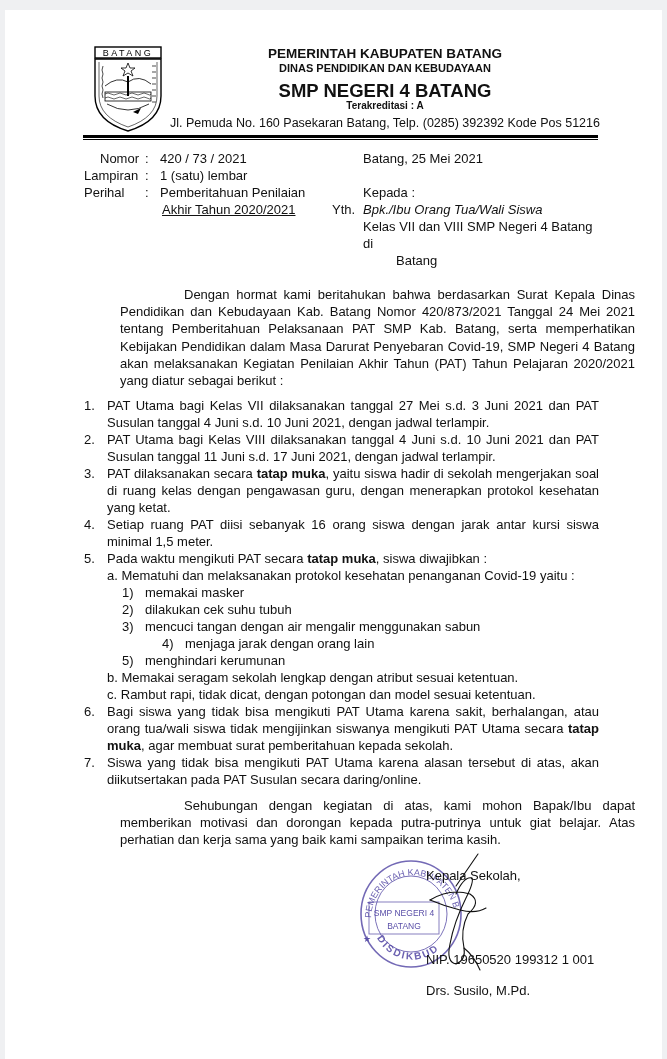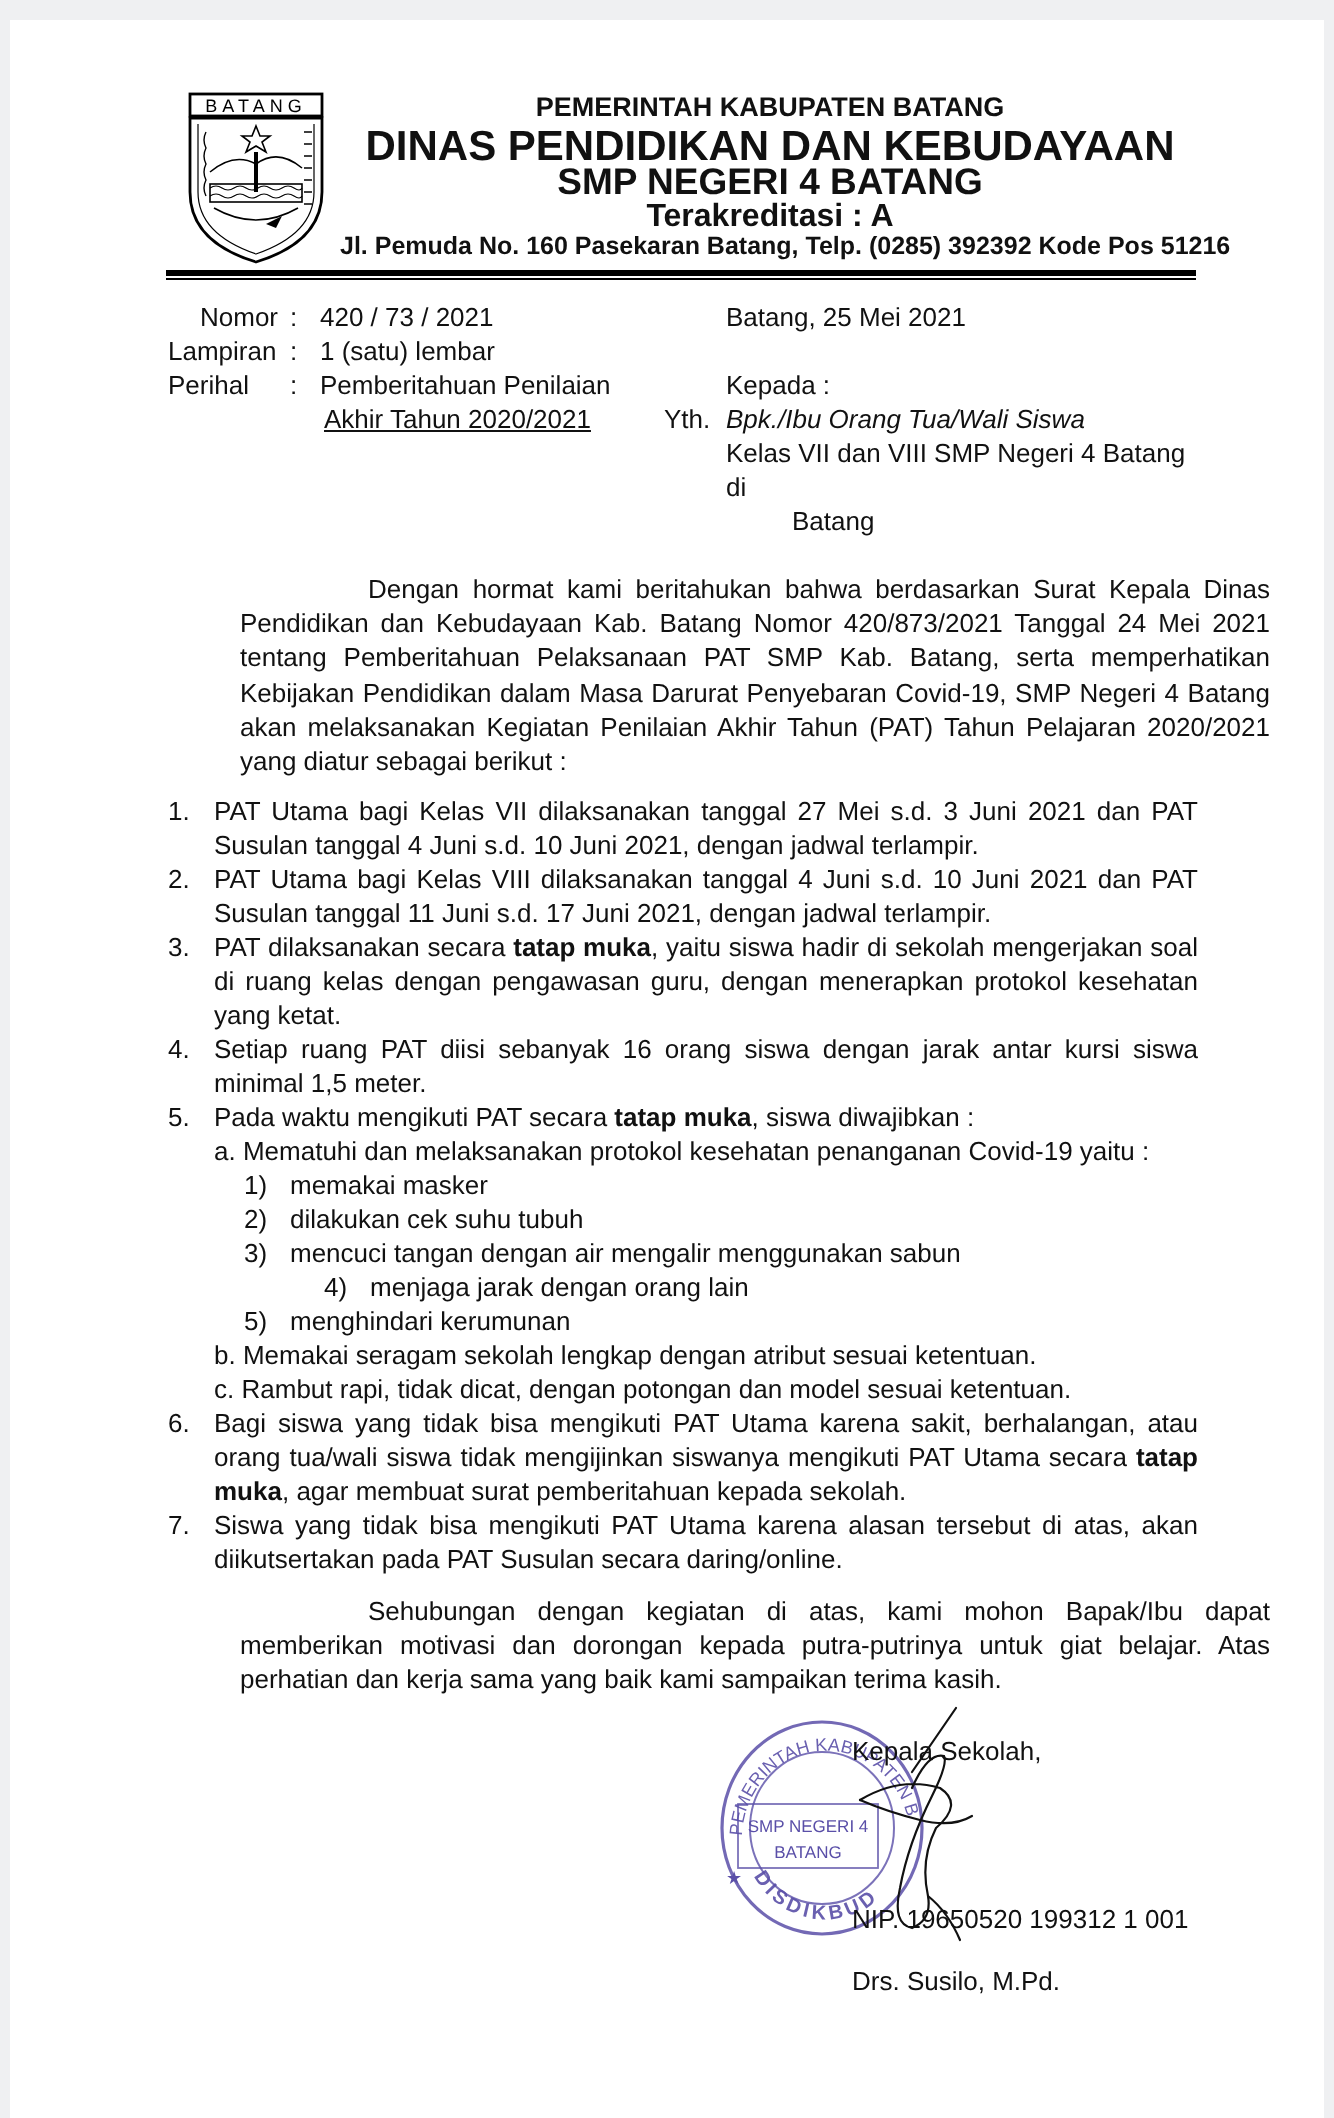--- a/index.html
+++ b/index.html
@@ -7,24 +7,24 @@
     width: 667px; height: 1059px; background: #eff0f2; position: relative; overflow: hidden;
     font-family: "Liberation Sans", sans-serif; color: #111;
   }
   .sheet {
     position: absolute; left: 5px; top: 10px; width: 657px; height: 1049px; background: #fff;
   }
   .abs { position: absolute; }
   .logo { left: 93px; top: 46px; width: 70px; height: 86px; }
   .kop { position: absolute; left: 170px; width: 430px; text-align: center; font-weight: bold; white-space: nowrap; }
   .kop1 { top: 46px; font-size: 13.5px; }
-  .kop2 { top: 62px; font-size: 21px; }
+  .kop2 { top: 62px; font-size: 11px; }
   .kop3 { top: 80px; font-size: 18.5px; }
-  .kop4 { top: 100px; font-size: 16px; }
-  .kop5 { top: 116px; font-size: 12.5px; font-weight: bold; }
+  .kop4 { top: 100px; font-size: 10px; }
+  .kop5 { top: 116px; font-size: 12.5px; font-weight: normal; }
   .rule-thick { left: 83px; top: 135px; width: 515px; height: 3px; background: #000; }
   .rule-thin { left: 83px; top: 139px; width: 515px; height: 1px; background: #000; }
 
   .t { position: absolute; font-size: 13px; line-height: 17px; white-space: nowrap; }
   .b { font-weight: normal; }
   .u { text-decoration: underline; }
 
   .para { position: absolute; left: 84px; width: 515px; font-size: 13px; line-height: 17.2px; text-align: justify; margin-left: 36px; }
   .indent { text-indent: 64px; }
 

